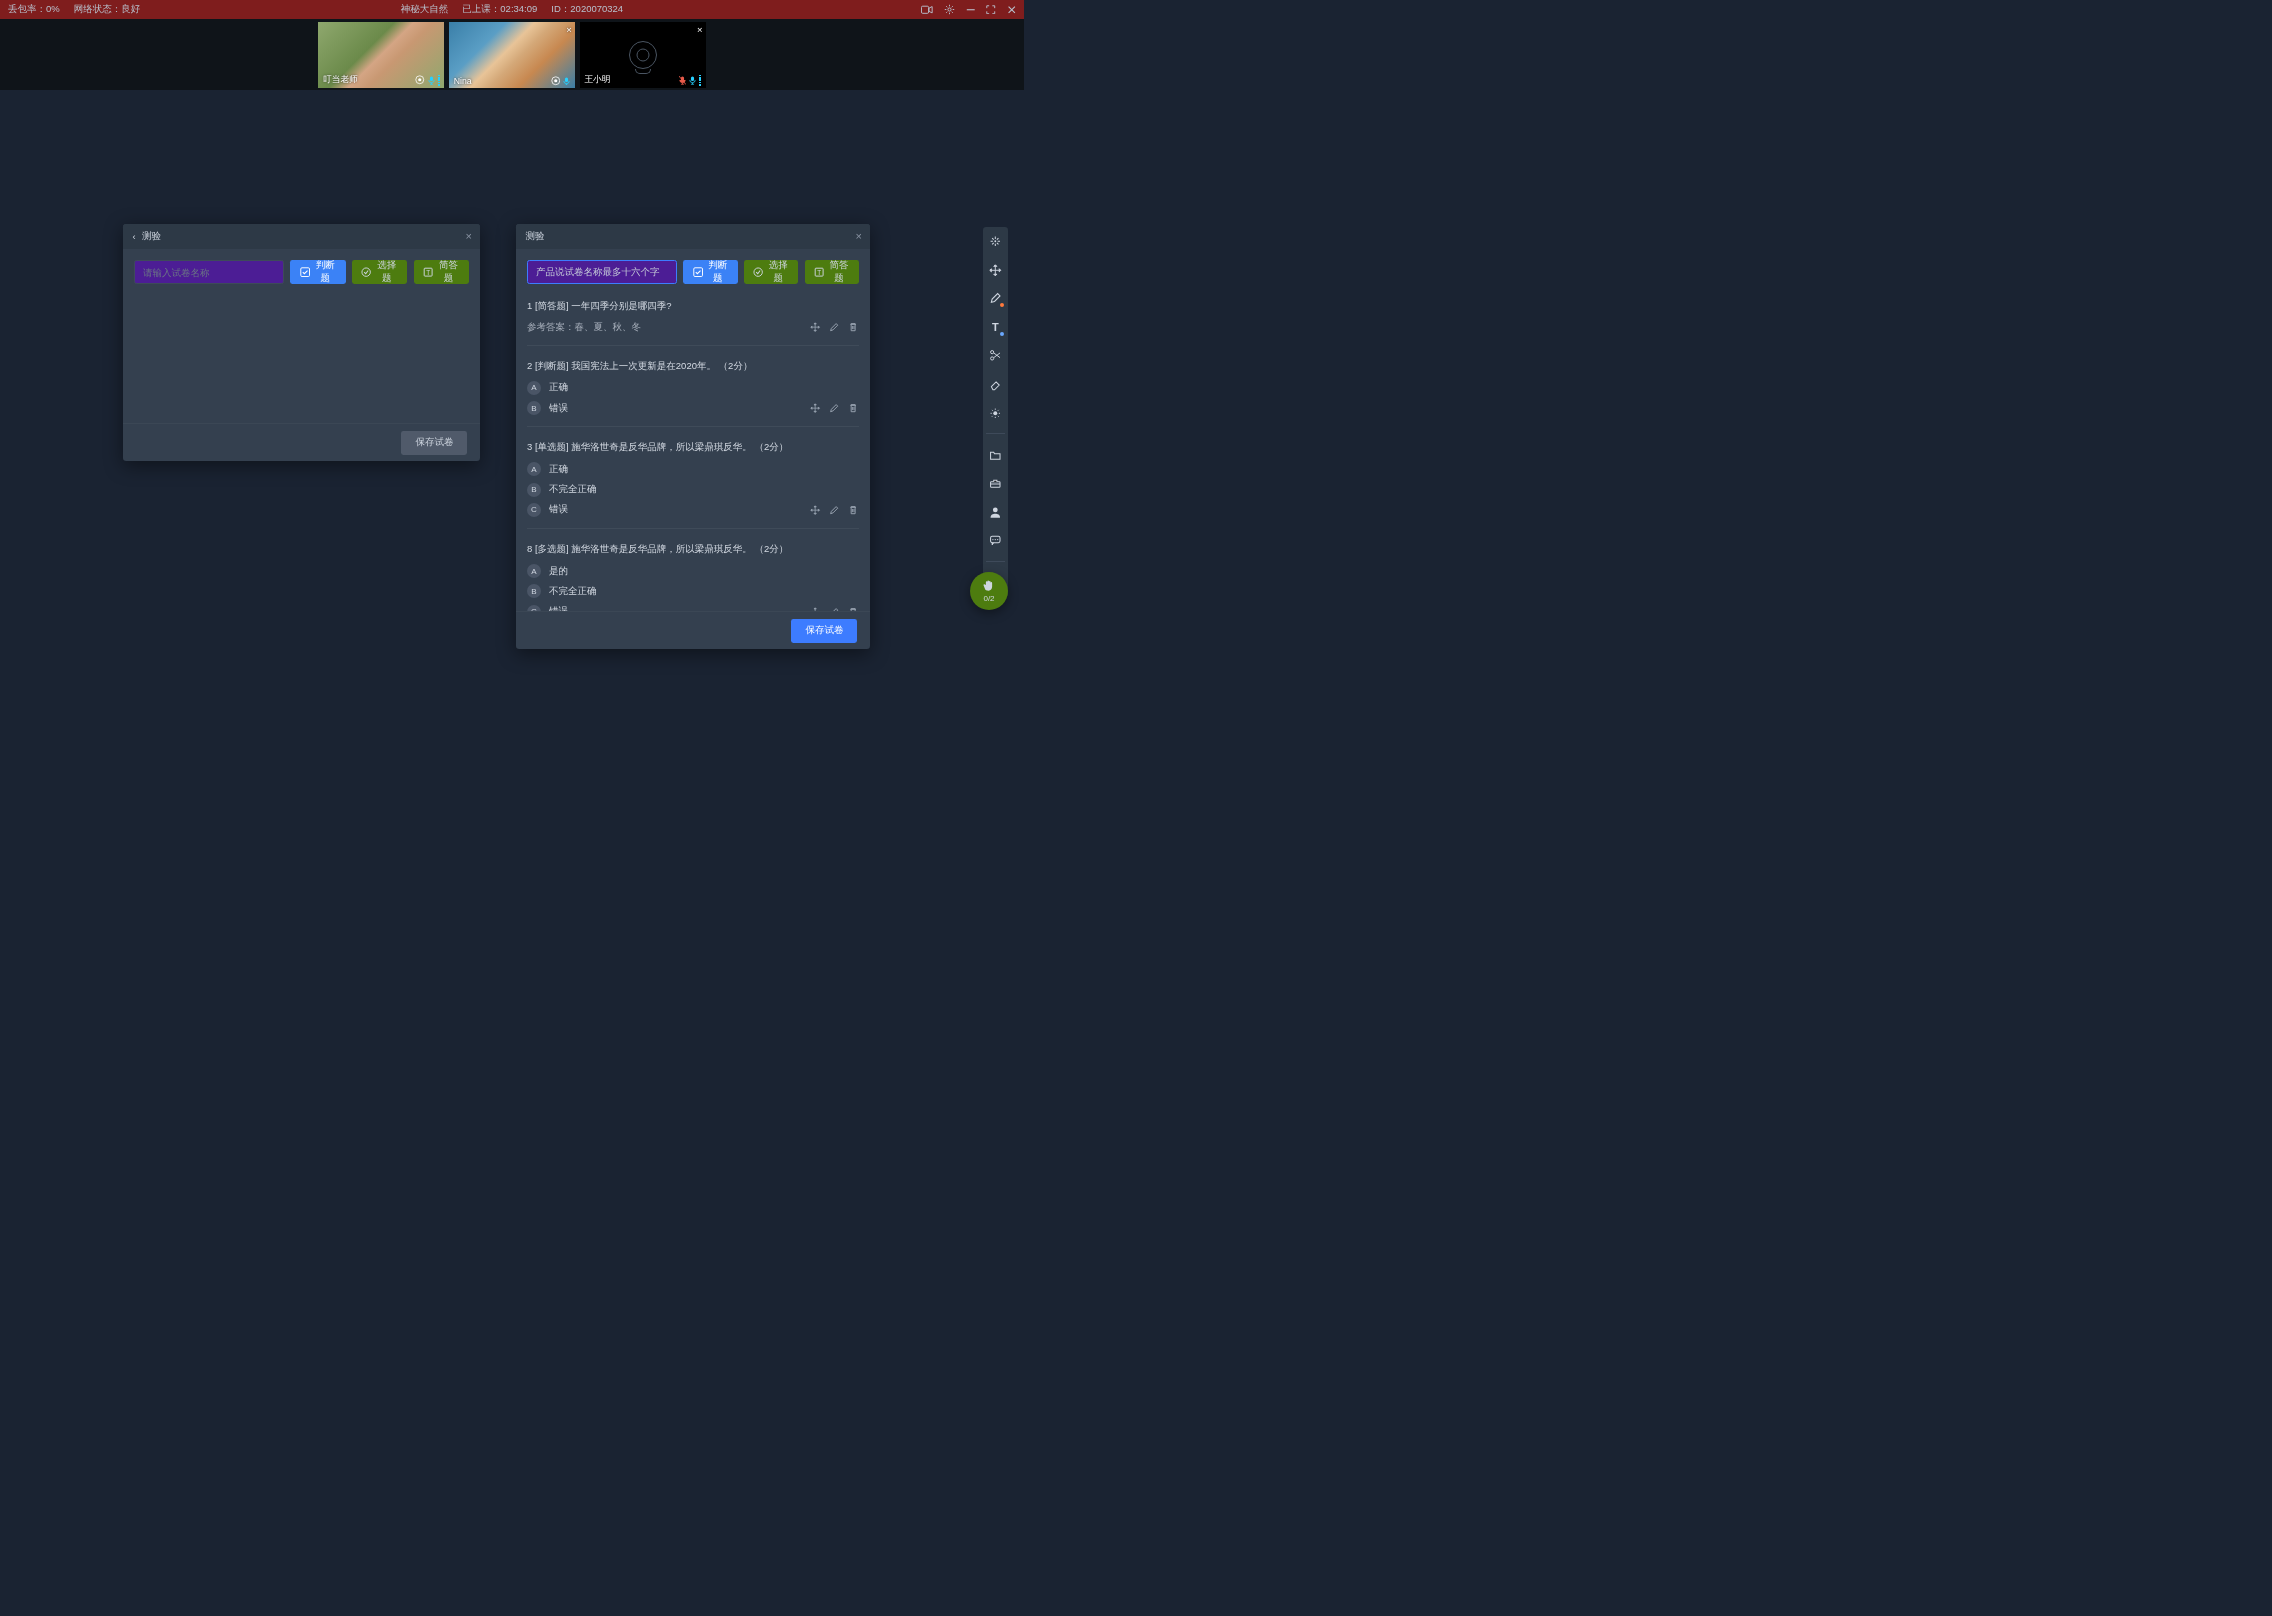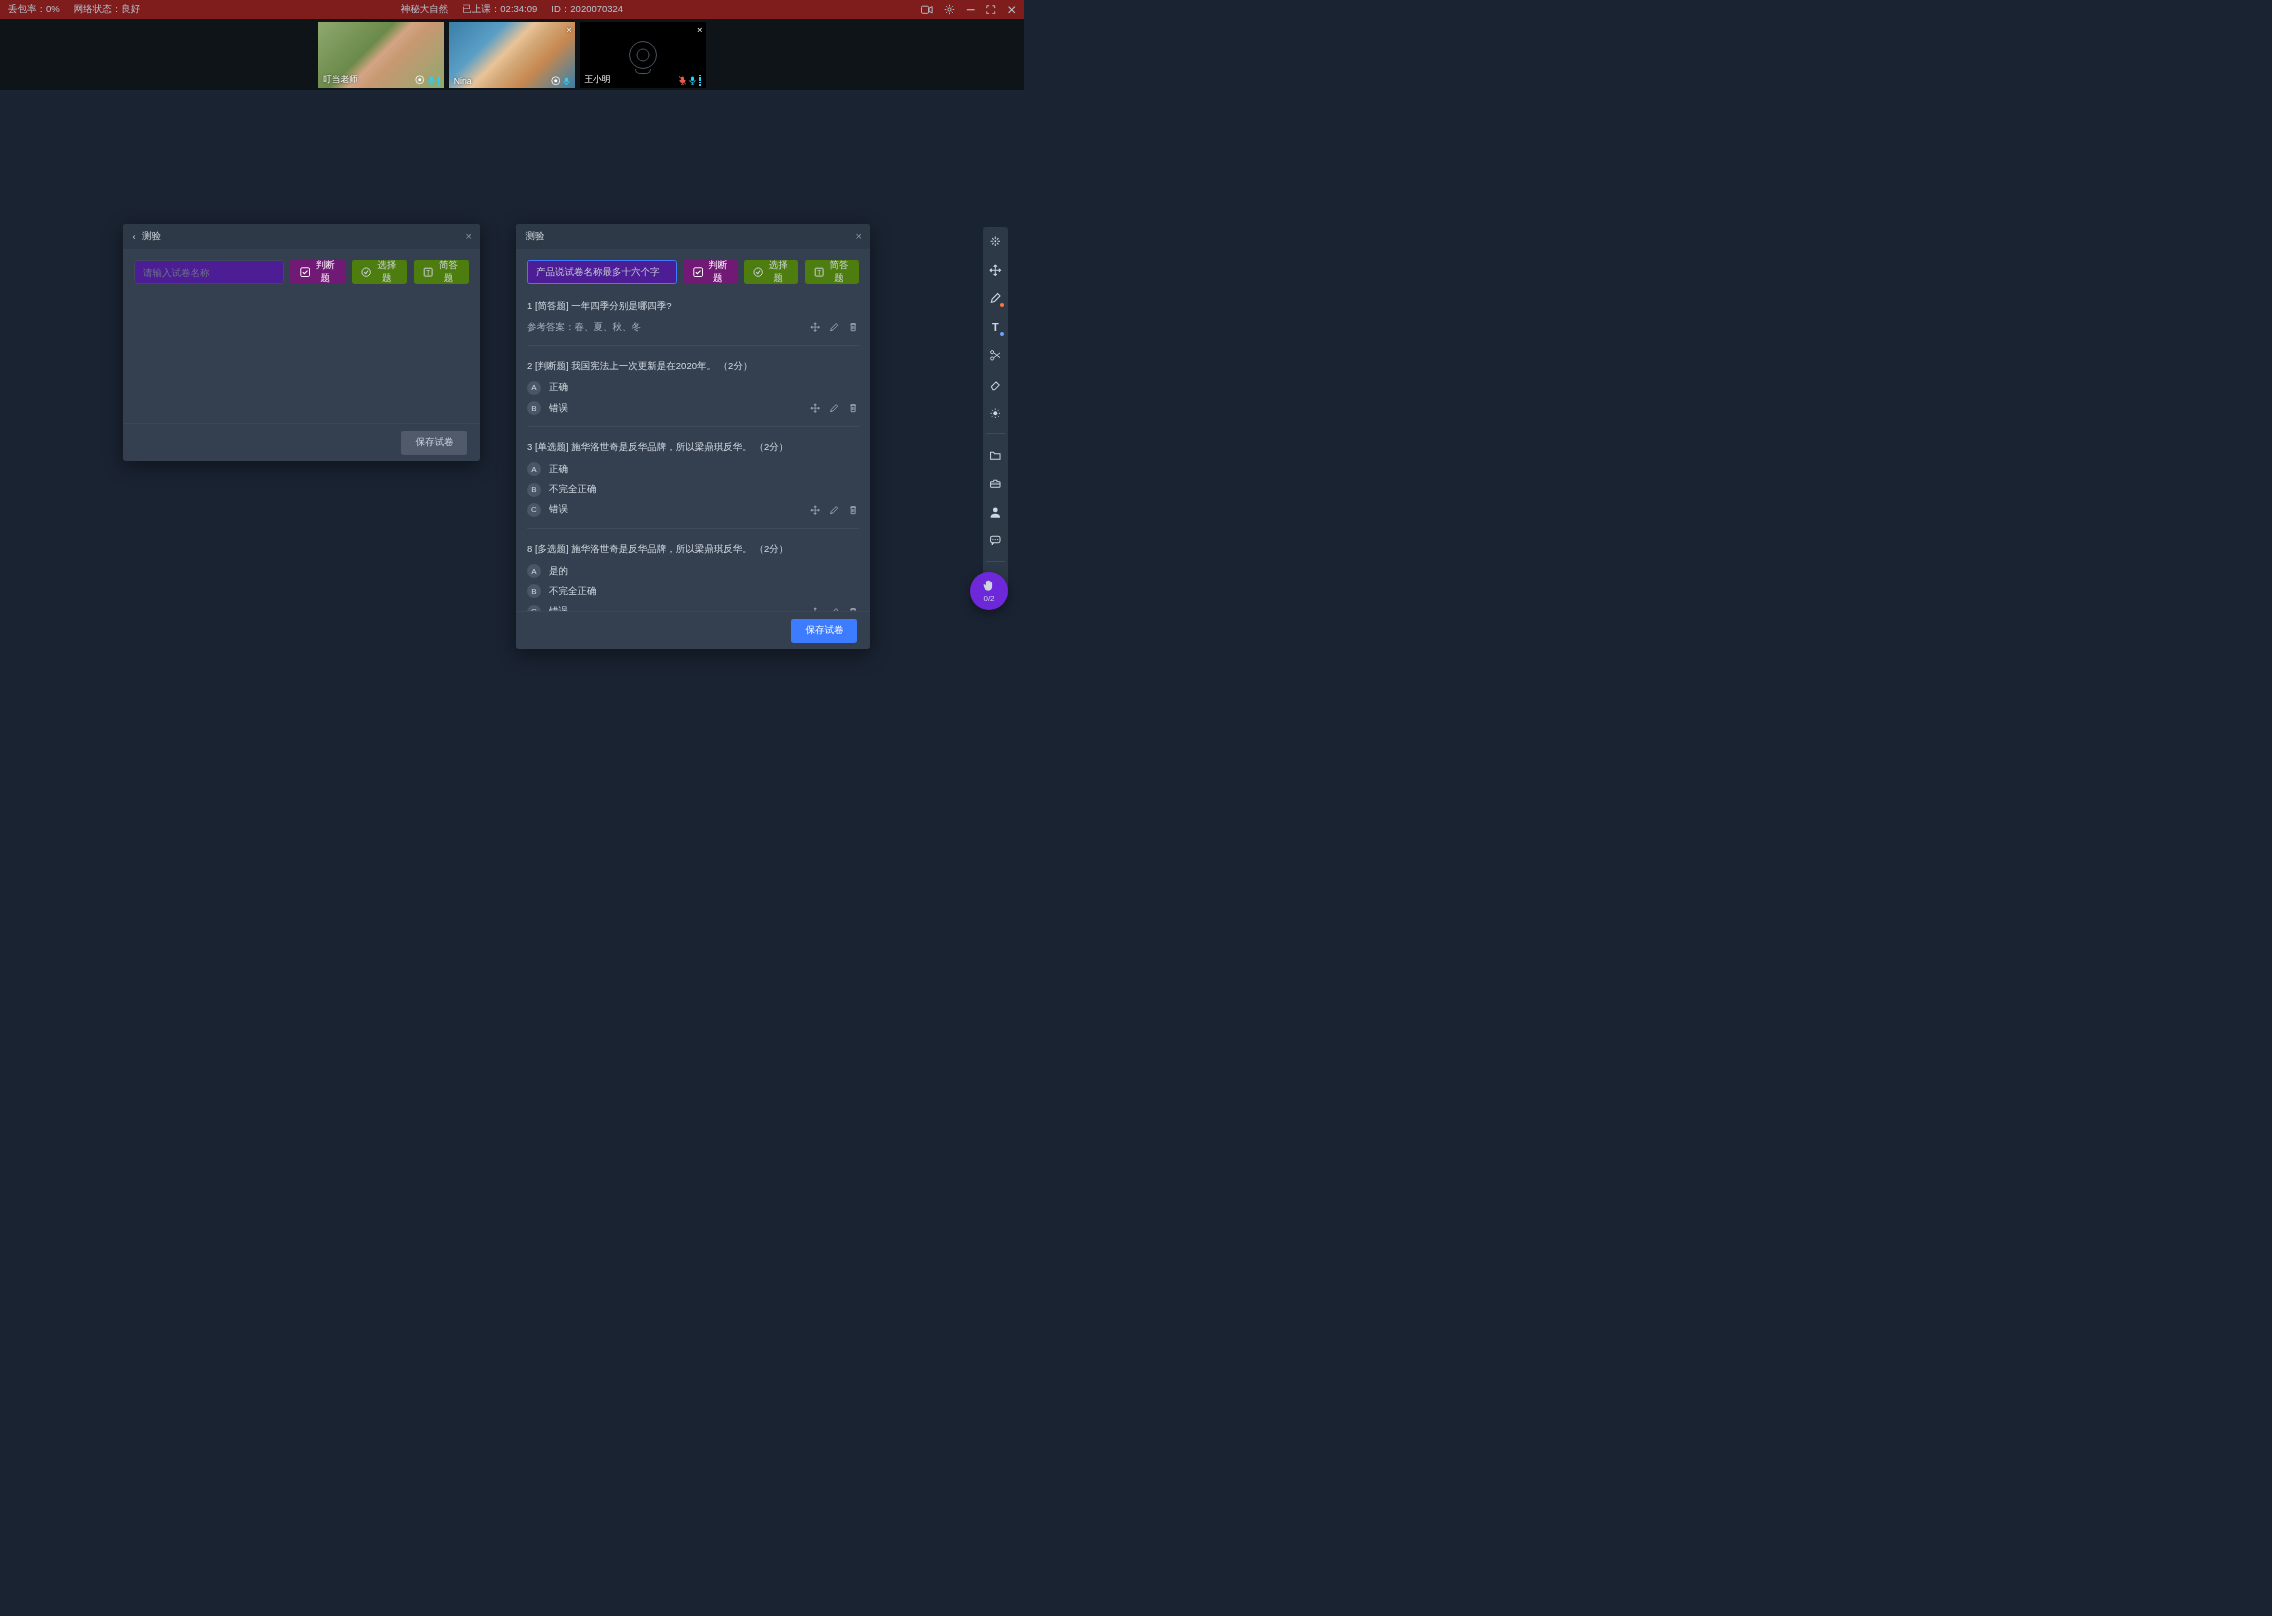--- a/index.html
+++ b/index.html
@@ -33,42 +33,42 @@
 .panel-close{position:absolute;right:8px;top:6.3px;cursor:pointer;font-size:11px;color:#8a94a3}
 .panel-body{flex:1;padding:11px;overflow-y:auto}
 .panel-body::-webkit-scrollbar{width:4px}
 .panel-body::-webkit-scrollbar-thumb{background:#4a5566;border-radius:2.4px}
 .panel-body::-webkit-scrollbar-track{background:transparent}
 .toolbar-row{display:flex;gap:6.3px;margin-bottom:11px}
 .name-input{flex:0 0 129px;height:24px;background:#4c1d95;border:0.8px solid #3e4a5a;border-radius:2.4px;padding:0 8px;font-size:9.5px;color:#c5ccd8}
 .name-input::placeholder{color:#6a7484}
 .name-input.wide{flex:0 0 120px;border-color:#3d7cff}
 .btn{height:24px;padding:0 9.5px;border:none;border-radius:2.4px;font-size:9.5px;cursor:pointer;display:flex;align-items:center;gap:4px;color:#cfd6e0;background:#4d7c0f}
-.btn.primary{background:#701a75;color:#fff}
+.btn.primary{background:#3b82f6;color:#fff}
 .btn-ico{width:10.3px;height:10.3px;display:inline-flex}
 .empty-illus{display:flex;flex-direction:column;align-items:center;justify-content:center;height:134px;gap:11px}
 .empty-text{font-size:9.5px;color:#a5adb9}
 .illus-svg{width:68px;height:57px}
 .panel-footer{height:38px;display:flex;align-items:center;justify-content:flex-end;padding:0 12.6px;border-top:0.8px solid rgba(255,255,255,.04)}
 .btn-save{height:24px;padding:0 14px;border:none;border-radius:2.4px;background:#505a6a;color:#cfd6e0;font-size:9.5px;cursor:pointer}
 .btn-save.primary{background:#3d7cff;color:#fff}
 .question{padding:4.7px 0 11px;border-bottom:0.8px solid rgba(255,255,255,.06);margin-bottom:9.5px;font-size:9.5px}
 .q-title{font-size:9.5px;color:#d4dae3;margin-bottom:8px}
 .q-answer{font-size:9.5px;color:#a5adb9;display:flex;align-items:center;justify-content:space-between}
 .q-options{display:flex;flex-direction:column;gap:6.3px;margin-top:6.3px}
 .q-opt{display:flex;align-items:center;gap:8px}
 .opt-badge{width:14px;height:14px;border-radius:50%;background:#4a5566;display:flex;align-items:center;justify-content:center;font-size:8px;color:#cfd6e0;flex-shrink:0}
 .q-actions{display:flex;gap:8px;color:#9aa4b2}
 .q-actions span{cursor:pointer;display:inline-flex;width:11px;height:11px;align-items:center;justify-content:center}
 .q-row-last{display:flex;align-items:center;justify-content:space-between}
 .side-toolbar{position:absolute;right:16px;top:227px;width:25px;background:#2d3946;border-radius:3.2px;display:flex;flex-direction:column;align-items:center;padding:6.3px 0;gap:12.6px}
 .side-sep{width:19px;height:0.8px;background:#3e4a5a}
 .tool-btn{width:16px;height:16px;display:flex;align-items:center;justify-content:center;cursor:pointer;color:#cfd6e0;position:relative}
 .tool-dot{position:absolute;bottom:-0.8px;right:-0.8px;width:4px;height:4px;border-radius:50%;background:#ff7a3d}
-.hand-btn{position:absolute;right:16px;bottom:118px;width:38px;height:38px;border-radius:50%;background:#6d28d9;display:flex;flex-direction:column;align-items:center;justify-content:center;cursor:pointer;box-shadow:0 3.2px 11px rgba(0,0,0,.4)}
+.hand-btn{position:absolute;right:16px;bottom:118px;width:38px;height:38px;border-radius:50%;background:#4d7c0f;display:flex;flex-direction:column;align-items:center;justify-content:center;cursor:pointer;box-shadow:0 3.2px 11px rgba(0,0,0,.4)}
 .hand-btn span{font-size:8px;color:#cfd6e0;margin-top:0.8px}
 svg{display:block}
 </style>
 </head>
 <body>
 
 <div class="topbar">
   <div class="topbar-left">
     <span>丢包率：0%</span>
     <span>网络状态：良好</span>

